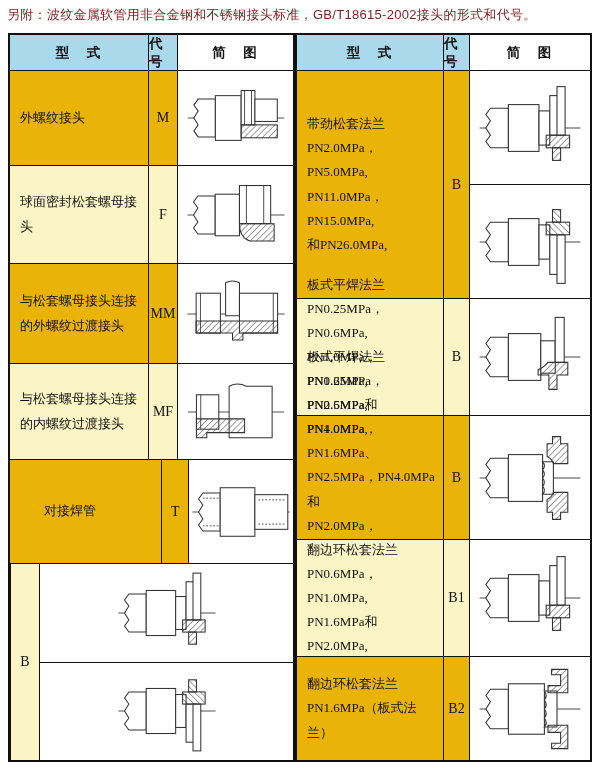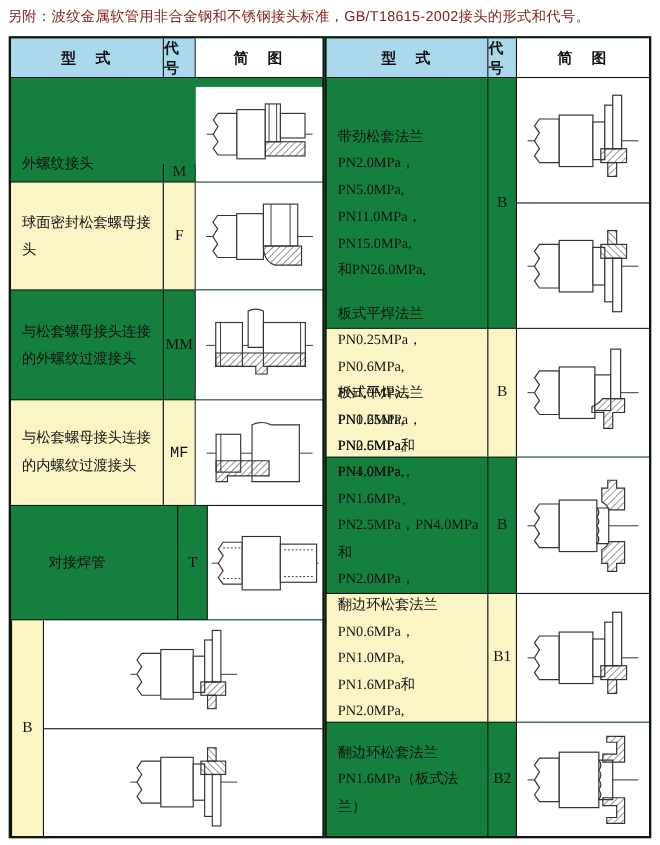--- a/index.html
+++ b/index.html
@@ -17,21 +17,21 @@
     font-weight: normal; font-size: 13px; color: #7f1d1d;
     letter-spacing: 0.3px;
   }
   .tables-wrap {
     position: absolute; top: 33px; left: 8px;
     width: 584px; height: 729px;
     display: flex;
   }
   .tbl {
     display: flex; flex-direction: column;
-    border: 2px solid #111; background: #15803d;
+    border: 2px solid #111; background: #eab308;
   }
   .tbl-left  { width: 287px; }
   .tbl-right { width: 297px; }
   .row { display: flex; border-bottom: 1px solid #111; }
   .row:last-child { border-bottom: none; flex: 1; }
   .cell { display: flex; align-items: center; }
   .cell-label {
     padding: 4px 6px 4px 10px;
     font-size: 13px; line-height: 1.85;
     white-space: pre-line;
@@ -58,24 +58,24 @@
   .header-row .cell {
     justify-content: center;
     font-size: 13.5px; font-weight: bold;
     font-family: "Liberation Sans", sans-serif;
     letter-spacing: 2px;
   }
   .header-row .cell-label { white-space: normal; padding: 0; line-height: normal; }
   .hl { background: #fbf4c5; }
   
   .tbl-left  .r0 { height: 36px; }
-  .tbl-left  .r1 { height: 95px; align-items: flex-end; }
+  .tbl-left  .r1 { height: 95px; }
   .tbl-left  .r2 { height: 98px; }
   .tbl-left  .r3 { height: 100px; }
-  .tbl-left  .r4 { height: 96px; font-family: Liberation Mono, monospace; }
+  .tbl-left  .r4 { height: 96px; }
   .tbl-left  .r5 { height: 104px; padding-left: 24px; }
   .tbl-right .r0 { height: 36px; }
   .tbl-right .r1 { height: 228px; }
   .tbl-right .r2 { height: 117px; }
   .tbl-right .r3 { height: 124px; }
   .tbl-right .r4 { height: 117px; }
   .defs-hidden { position: absolute; width: 0; height: 0; overflow: hidden; }
 </style>
 </head>
 <body>

